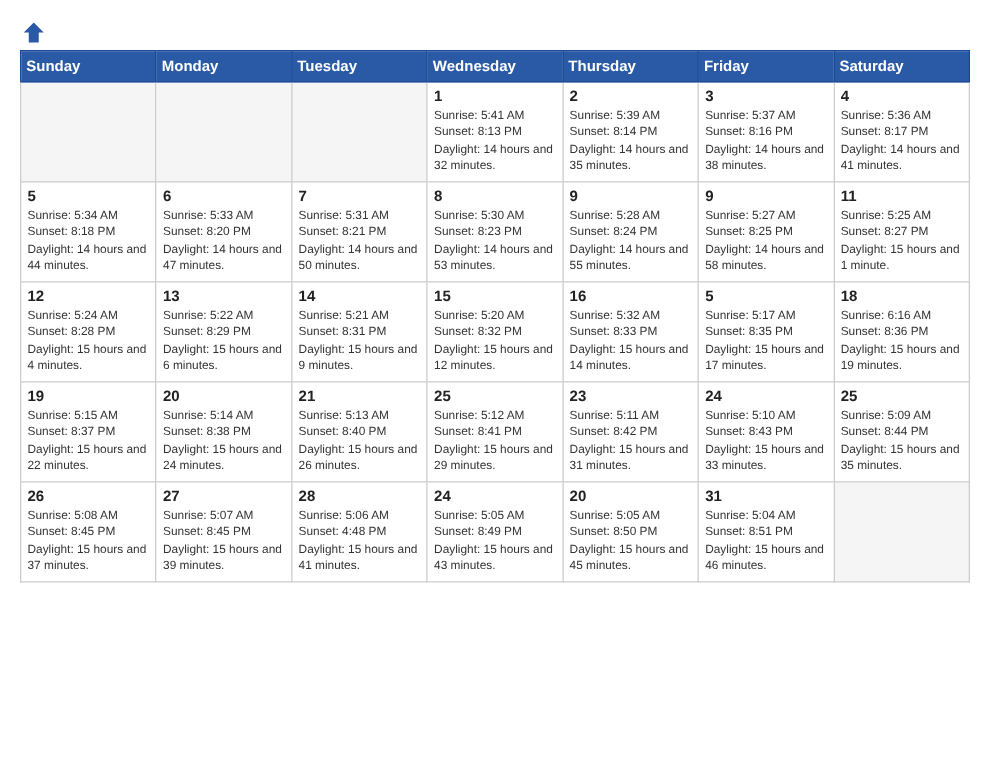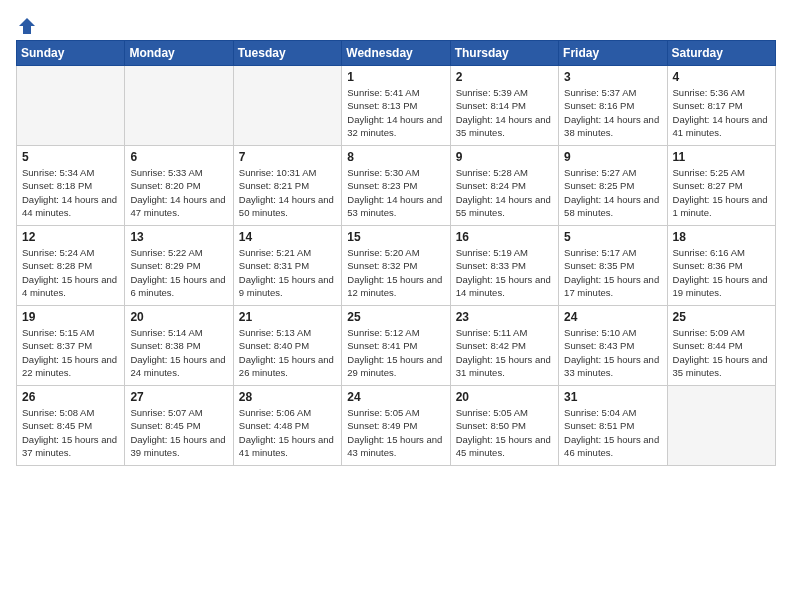--- a/index.html
+++ b/index.html
@@ -160,21 +160,21 @@
         </td>
         <td>
           <span class="day-num">6</span>
           <div class="day-info">Sunrise: 5:33 AM
 Sunset: 8:20 PM
 Daylight: 14 hours
 and 47 minutes.</div>
         </td>
         <td>
           <span class="day-num">7</span>
-          <div class="day-info">Sunrise: 10:31 AM
+          <div class="day-info">Sunrise: 5:31 AM
 Sunset: 8:21 PM
 Daylight: 14 hours
 and 50 minutes.</div>
         </td>
         <td>
           <span class="day-num">8</span>
           <div class="day-info">Sunrise: 5:30 AM
 Sunset: 8:23 PM
 Daylight: 14 hours
 and 53 minutes.</div>
@@ -225,21 +225,21 @@
         </td>
         <td>
           <span class="day-num">15</span>
           <div class="day-info">Sunrise: 5:20 AM
 Sunset: 8:32 PM
 Daylight: 15 hours
 and 12 minutes.</div>
         </td>
         <td>
           <span class="day-num">16</span>
-          <div class="day-info">Sunrise: 5:19 AM
+          <div class="day-info">Sunrise: 5:32 AM
 Sunset: 8:33 PM
 Daylight: 15 hours
 and 14 minutes.</div>
         </td>
         <td>
           <span class="day-num">5</span>
           <div class="day-info">Sunrise: 5:17 AM
 Sunset: 8:35 PM
 Daylight: 15 hours
 and 17 minutes.</div>

